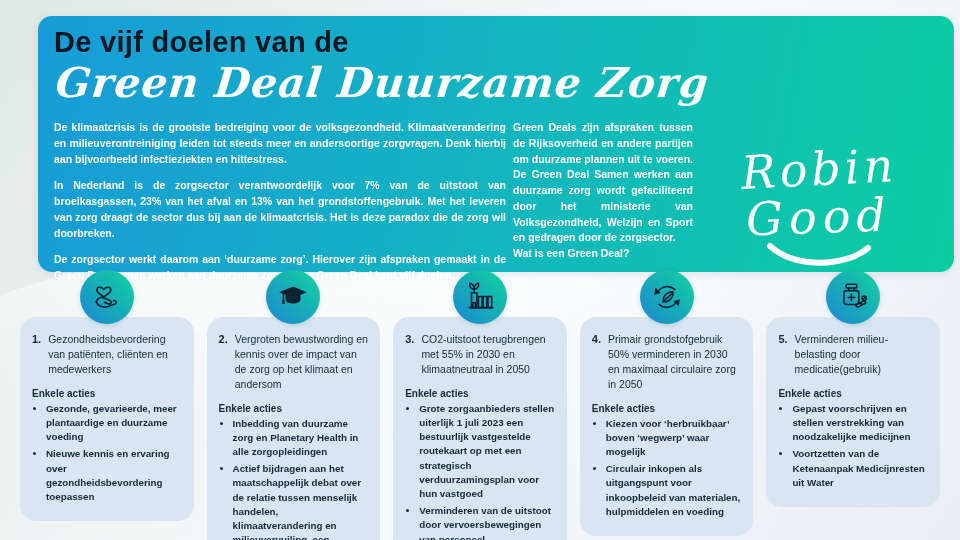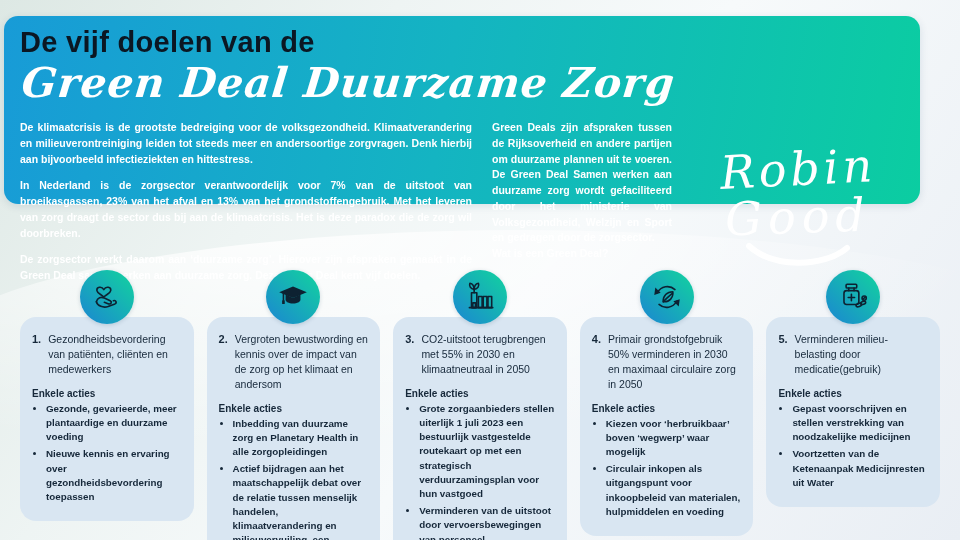--- a/index.html
+++ b/index.html
@@ -11,35 +11,35 @@
     color:#14273a;
   }
   .bg-wave {
     position:absolute; left:-80px; top:230px; width:1200px; height:260px;
     background:radial-gradient(ellipse at 30% 0%, rgba(255,255,255,.85) 0%, rgba(255,255,255,0) 60%);
     border-radius:50%;
     pointer-events:none;
   }
   
   .banner {
-    position:absolute; left:4px; top:16px; width:916px; height:188px;
+    position:absolute; left:38px; top:16px; width:916px; height:256px;
     border-radius:14px;
     background:linear-gradient(100deg,#189bd7 0%,#14b4c2 48%,#0bcda1 100%);
     padding:10px 16px 16px 16px;
     box-shadow:0 2px 8px rgba(20,60,90,.12);
   }
   .banner h1 {
     font-size:29px; font-weight:800; letter-spacing:.3px; color:#0b1723;
   }
   .script-title {
     font-family:"DejaVu Serif", serif; font-style:italic; font-weight:700;
     font-size:41px; color:#ffffff; transform:skewX(-6deg); transform-origin:left;
     margin:0 0 6px 2px; letter-spacing:1px; white-space:nowrap;
   }
-  .banner-cols { display:flex; gap:20px;margin-top:13px; }
+  .banner-cols { display:flex; gap:7px;margin-top:13px; }
   .col-left { width:452px; }
   .col-right { width:180px; }
   .banner p {
     color:#ffffff; font-size:10.5px; font-weight:700; line-height:1.5;
     text-align:justify; margin-bottom:11px;
   }
   .col-right p { margin-bottom:0; }
   .logo {
     flex:1; text-align:center; color:#fff; margin-top:26px;
     font-family:"DejaVu Serif", serif; font-style:italic;

